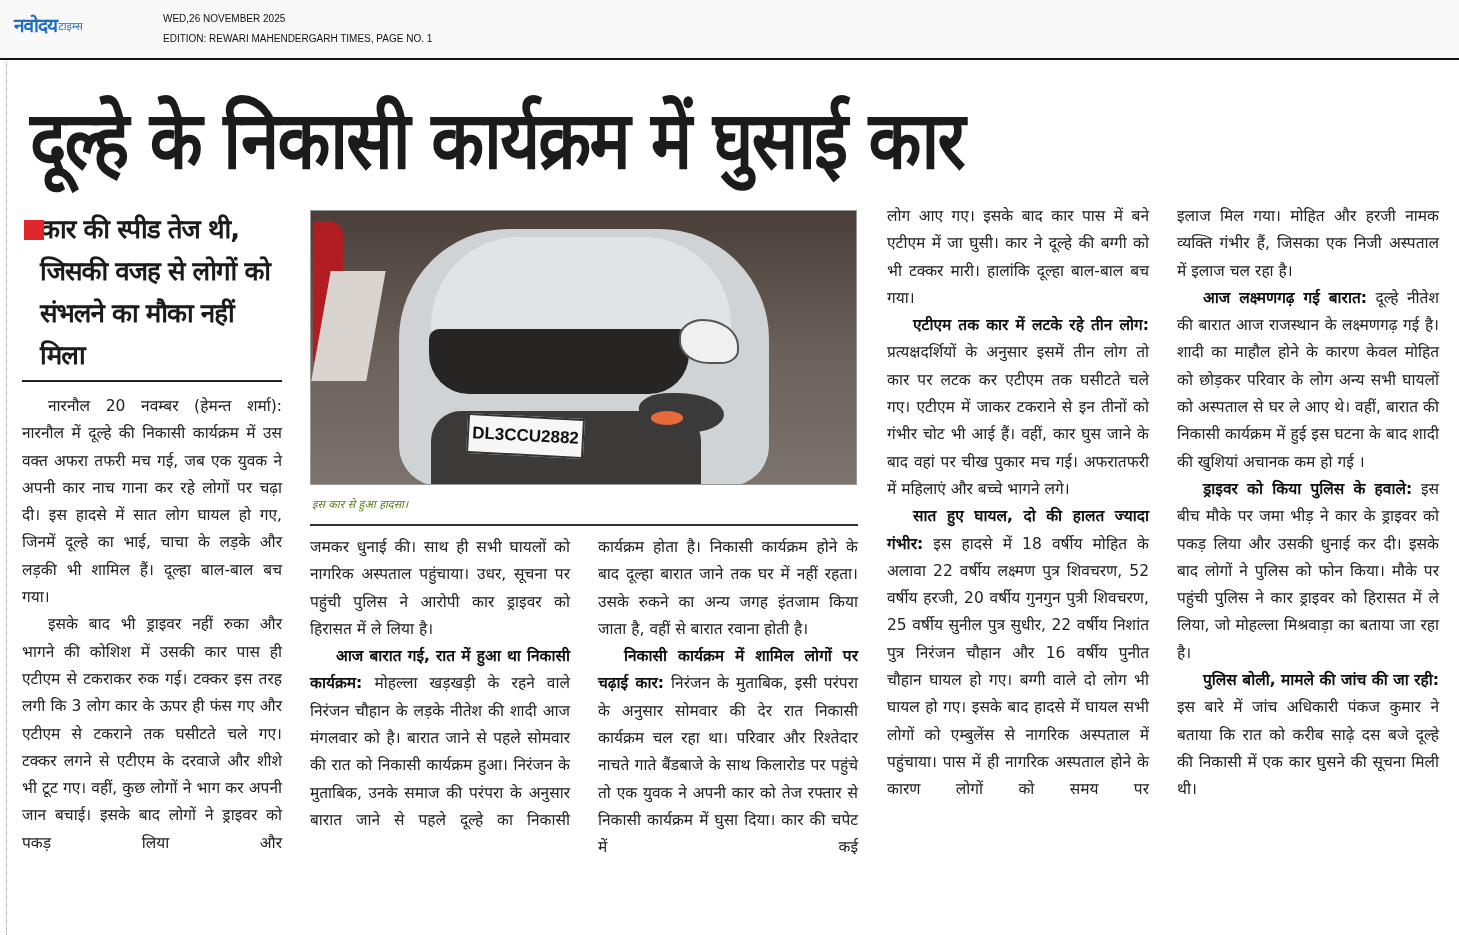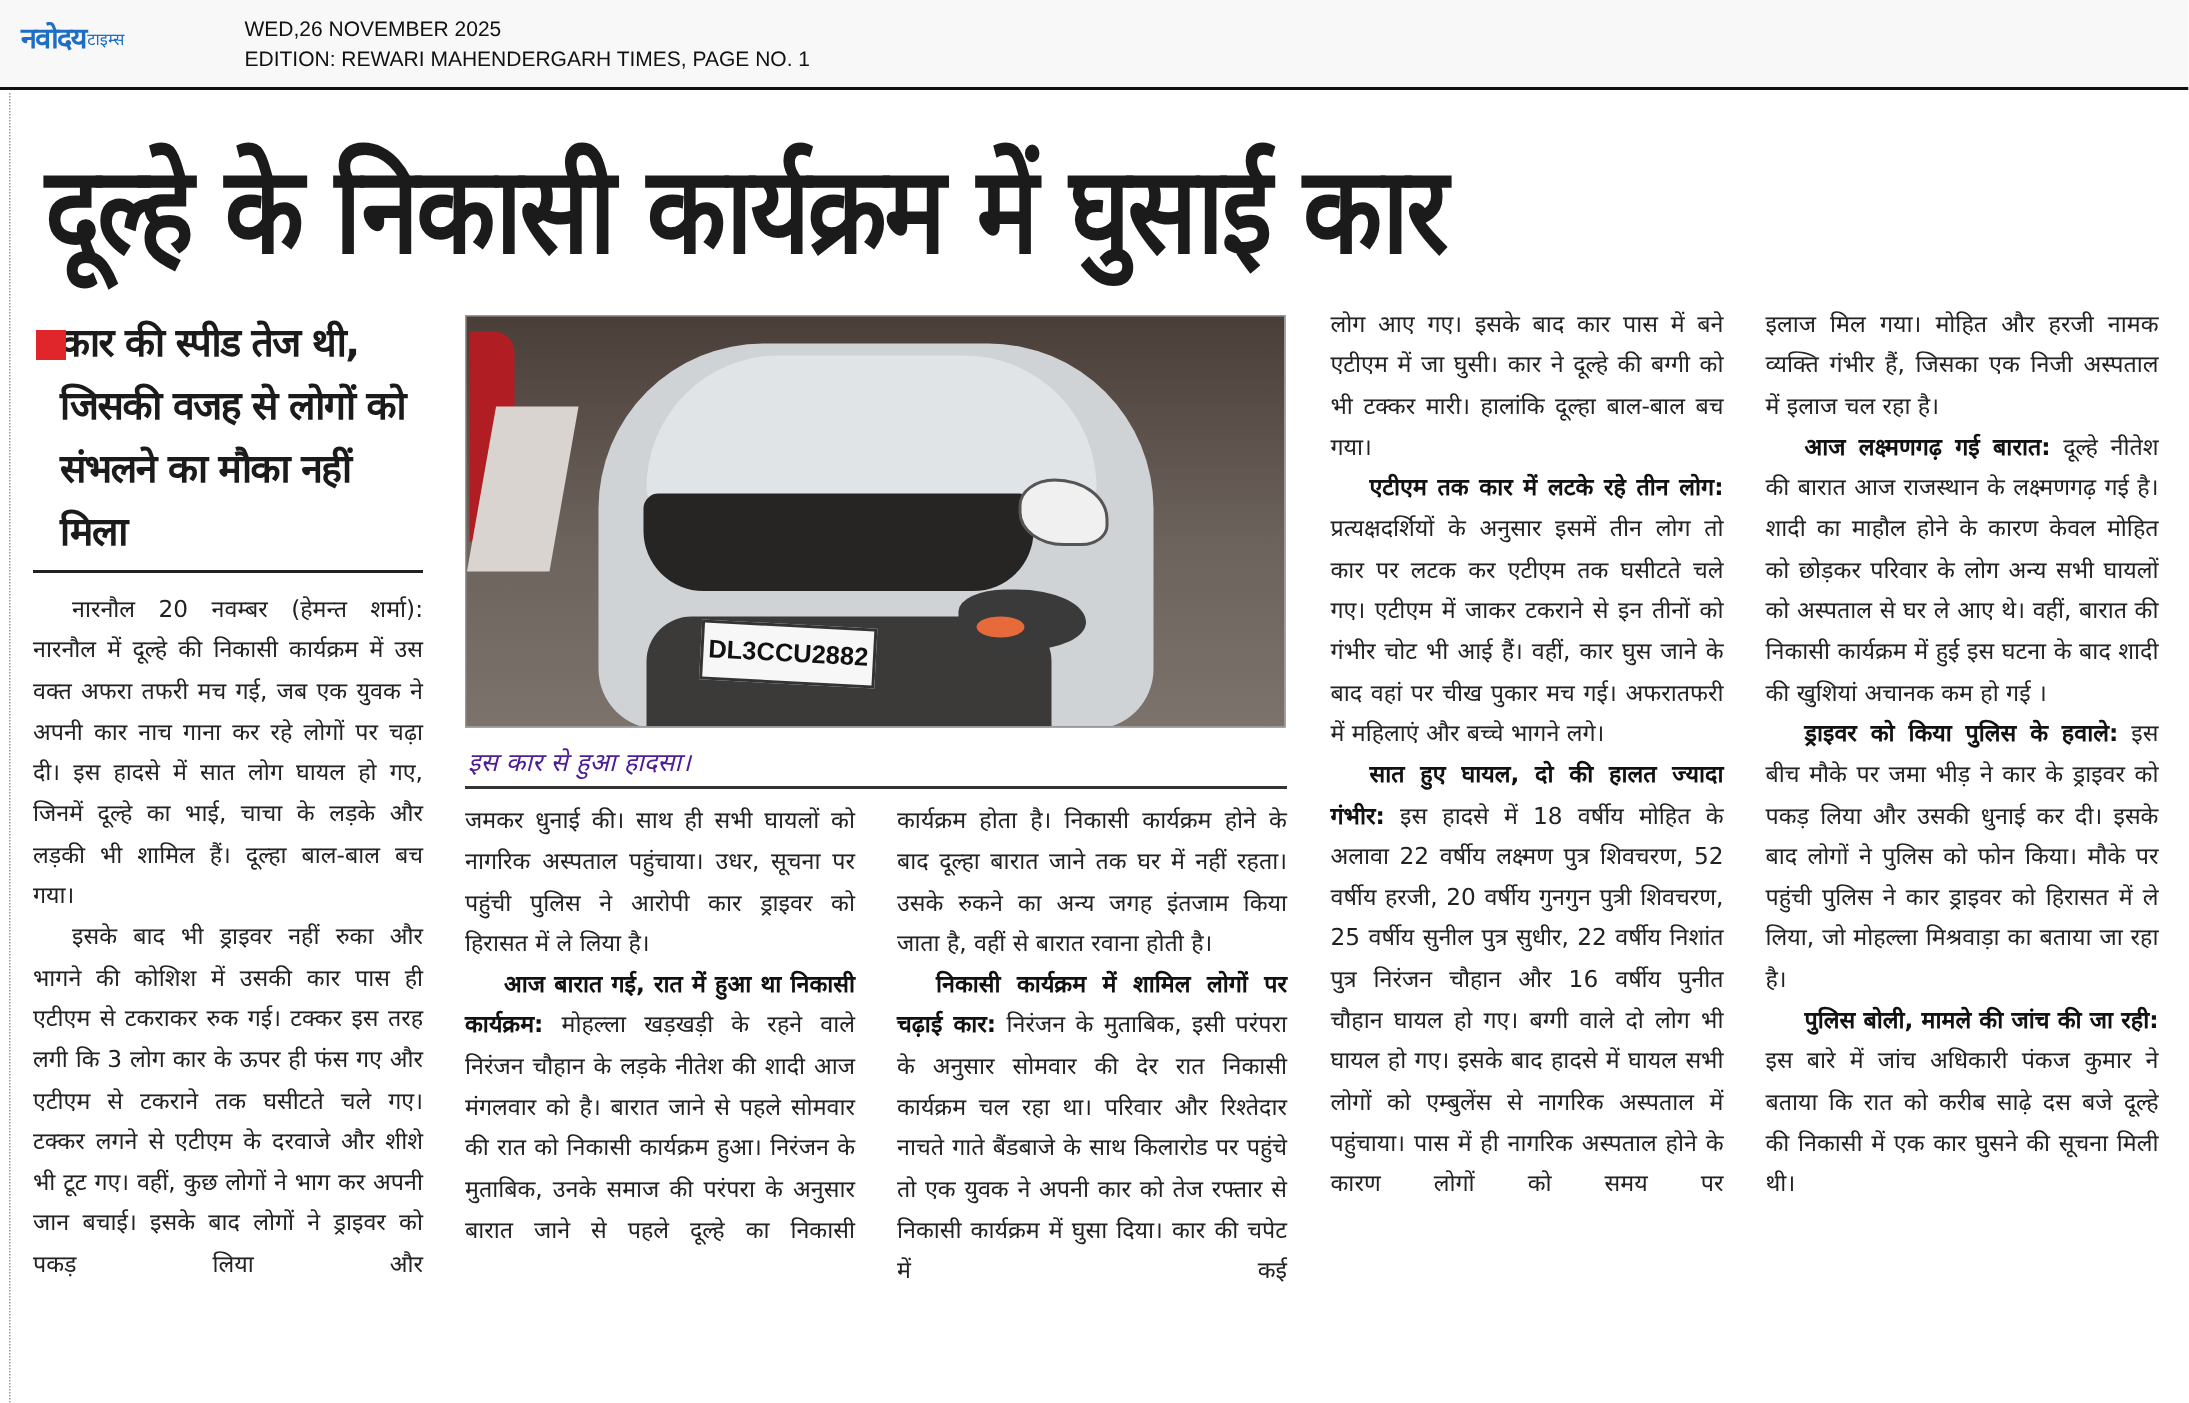--- a/index.html
+++ b/index.html
@@ -3,21 +3,21 @@
 <meta charset="utf-8">
 <style>
   * { margin:0; padding:0; box-sizing:border-box; }
   html, body { width:1459px; height:935px; overflow:hidden; background:#ffffff; }
   body { font-family:"DejaVu Sans", sans-serif; color:#1a1a1a; position:relative; }
 
   .topbar { position:absolute; left:0; top:0; width:1459px; height:60px; background:#f8f8f8; border-bottom:2px solid #111; }
   .logo { position:absolute; left:14px; top:12px; display:flex; align-items:center; }
   .logo-main { font-family:"DejaVu Sans", sans-serif; font-weight:bold; font-size:19px; color:#1e6fc4; letter-spacing:-1px; }
   .logo-sub { font-family:"DejaVu Sans", sans-serif; font-size:11px; color:#1e6fc4; margin-left:1px; }
-  .meta { position:absolute; left:163px; top:9px; font-family:"Liberation Sans", sans-serif; font-size:14px; line-height:20px; color:#111; }
+  .meta { position:absolute; left:163px; top:9px; font-family:"Liberation Sans", sans-serif; font-size:10px; line-height:20px; color:#111; }
   .left-rule { position:absolute; left:6px; top:62px; width:0; height:873px; border-left:1px dotted #999; }
 
   .headline { position:absolute; left:30px; top:88px; width:1400px; height:105px; font-family:"DejaVu Sans", sans-serif; font-weight:bold; font-size:80px; line-height:105px; color:#1b1b1b; letter-spacing:-2px; white-space:nowrap; transform:scaleX(0.86); transform-origin:left center; }
 
   .subhead { position:absolute; left:24px; top:208px; width:262px; }
   .subhead .bullet { position:absolute; left:0; top:12px; width:20px; height:20px; background:#e0262b; }
   .subhead .text { margin-left:16px; font-family:"DejaVu Sans", sans-serif; font-weight:bold; font-size:26px; line-height:42px; color:#1b1b1b; letter-spacing:-1px; }
   .subhead-rule { position:absolute; left:22px; top:380px; width:260px; height:2px; background:#222; }
 
   .col { position:absolute; font-family:"DejaVu Sans", sans-serif; font-size:15.5px; line-height:27.3px; color:#222; text-align:justify; text-align-last:justify; }
@@ -30,21 +30,21 @@
   .photo .red-bag { position:absolute; left:2px; top:10px; width:30px; height:140px; background:#b01e24; border-radius:0 14px 14px 0; }
   .photo .white-bag { position:absolute; left:10px; top:60px; width:55px; height:110px; background:#d9d4cf; transform:skewX(-10deg); }
   .photo .car-body { position:absolute; left:88px; top:18px; width:370px; height:257px; background:#cfd3d6; border-radius:110px 110px 40px 40px; }
   .photo .hood { position:absolute; left:120px; top:26px; width:300px; height:110px; background:#e1e4e6; border-radius:120px 120px 30px 30px; }
   .photo .grille { position:absolute; left:118px; top:118px; width:260px; height:65px; background:#262524; border-radius:10px 10px 40px 40px; }
   .photo .headlight { position:absolute; left:368px; top:108px; width:60px; height:45px; background:#f0f0f0; border-radius:40% 60% 30% 50%; border:2px solid #555; }
   .photo .foglight { position:absolute; left:328px; top:182px; width:85px; height:40px; background:#3a3a3a; border-radius:40% 60% 50% 40%; }
   .photo .amber { position:absolute; left:340px; top:200px; width:32px; height:14px; background:#e76a3a; border-radius:50%; }
   .photo .bumper-dark { position:absolute; left:120px; top:200px; width:270px; height:75px; background:#3c3a39; border-radius:30px 30px 0 0; }
   .photo .plate { position:absolute; left:156px; top:205px; width:117px; height:40px; background:#f7f7f7; border:2px solid #333; font-family:"Liberation Sans", sans-serif; font-weight:bold; font-size:17px; color:#111; line-height:36px; text-align:center; transform:rotate(3deg); letter-spacing:0; }
-  .caption { position:absolute; left:312px; top:496px; font-family:"DejaVu Sans", sans-serif; font-style:italic; font-size:17px; color:#4c1d95; }
+  .caption { position:absolute; left:312px; top:496px; font-family:"DejaVu Sans", sans-serif; font-style:italic; font-size:11px; color:#4d7c0f; }
   .caption-rule { position:absolute; left:310px; top:524px; width:548px; height:2px; background:#333; }
 </style>
 </head>
 <body>
 
 <div class="topbar">
   <div class="logo">
     <span class="logo-main">नवोदय</span>
     <span class="logo-sub">टाइम्स</span>
   </div>

